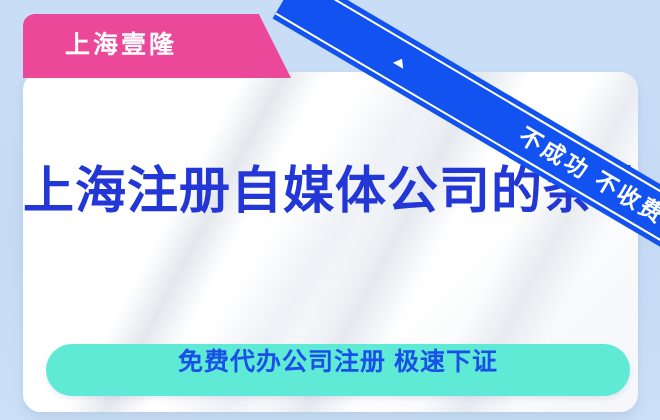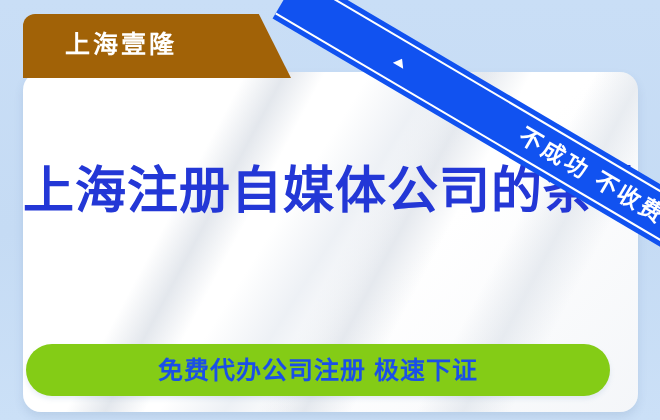--- a/index.html
+++ b/index.html
@@ -28,21 +28,21 @@
     background: linear-gradient(180deg, #c9def6 0%, #c5dbf4 55%, #cbe0f7 100%);
   }
 
   
   .brand-tab {
     position: absolute;
     left: 23px;
     top: 14px;
     width: 268px;
     height: 64px;
-    background: #a16207;
+    background: #ec4899;
     border-radius: 12px 26px 0 0;
     -webkit-clip-path: polygon(0 0, 88% 0, 100% 100%, 0 100%);
     clip-path: polygon(0 0, 88% 0, 100% 100%, 0 100%);
     overflow: hidden;
   }
   .brand-tab-label {
     position: absolute;
     left: 42px;
     top: 13px;
     color: #ffffff;
@@ -93,29 +93,29 @@
     font-weight: 700;
     line-height: 62px;
     letter-spacing: 1px;
     white-space: nowrap;
   }
   .headline-line { display: block; }
 
   
   .cta-pill {
     position: absolute;
-    left: 26px;
+    left: 46px;
     top: 344px;
     width: 584px;
     height: 52px;
     border-radius: 26px;
-    background: #84cc16;
+    background: #5eead4;
     box-shadow: 0 3px 5px rgba(130,160,200,0.18);
     display: flex;
-    align-items: center;
+    align-items: flex-start;
     justify-content: center;
   }
   .cta-pill-label {
     color: #1a4fe8;
     font-size: 25px;
     font-weight: 700;
     letter-spacing: 1px;
     line-height: 34px;
     white-space: nowrap;
   }

